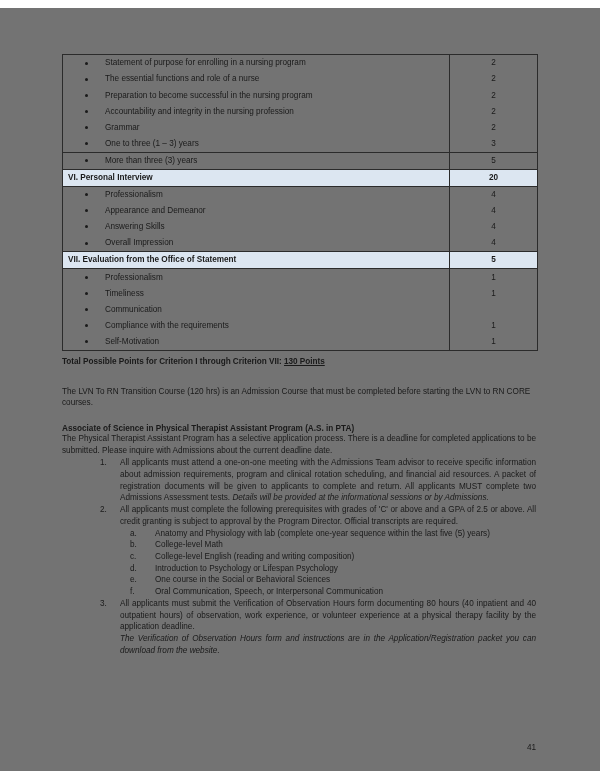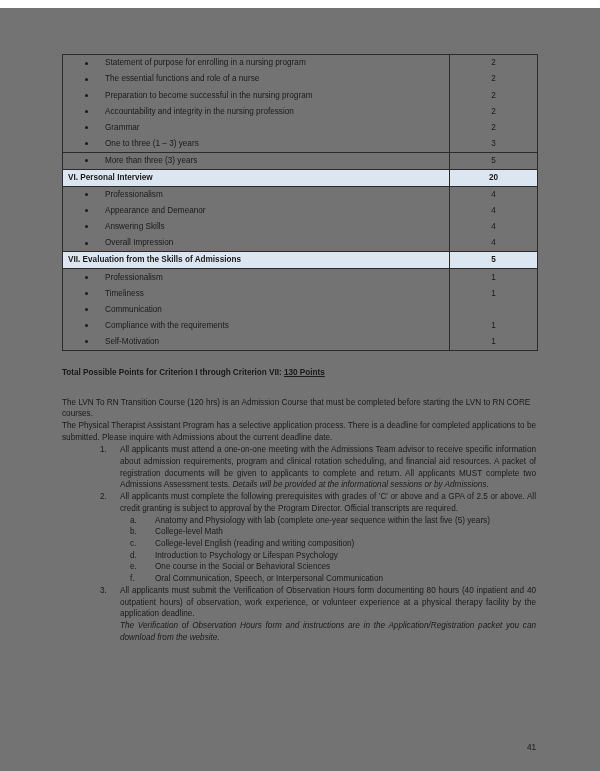--- a/index.html
+++ b/index.html
@@ -99,21 +99,21 @@
     margin-right: 17px;
   }
   .bullet-text {
     flex: 1 1 auto;
   }
 
   
   .total-line {
     font-size: 8.2px;
     font-weight: bold;
-    margin-top: 17px;
+    margin-top: 6px;
     letter-spacing: -0.02px;
   }
   .total-line .u {
     text-decoration: underline;
   }
 
   
   .heading {
     font-size: 8.2px;
     font-weight: bold;
@@ -285,21 +285,21 @@
           <tr class="bullet-row">
             <td class="label-cell">
               <div class="bullet-wrap">
                 <span class="bullet-dot"></span>
                 <span class="bullet-text">Overall Impression</span>
               </div>
             </td>
             <td class="points-cell">4</td>
           </tr>
           <tr class="section-row">
-            <td class="label-cell"><span>VII. Evaluation from the Skills of Admissions</span></td>
+            <td class="label-cell"><span>VII. Evaluation from the Office of Statement</span></td>
             <td class="points-cell">5</td>
           </tr>
           <tr class="bullet-row">
             <td class="label-cell">
               <div class="bullet-wrap">
                 <span class="bullet-dot"></span>
                 <span class="bullet-text">Professionalism</span>
               </div>
             </td>
             <td class="points-cell">1</td>
@@ -342,20 +342,21 @@
           </tr>
         </tbody>
     </table>
 
     <div class="total-line">
       <span>Total Possible Points for Criterion I through Criterion VII: </span><span class="u">130 Points</span>
     </div>
 
     <div class="para nj">The LVN To RN Transition Course (120 hrs) is an Admission Course that must be completed before starting the LVN to RN CORE courses.</div>
 
+    <div class="heading">Associate of Science in Physical Therapist Assistant Program (A.S. in PTA)</div>
     <div class="para">The Physical Therapist Assistant Program has a selective application process. There is a deadline for completed applications to be submitted. Please inquire with Admissions about the current deadline date.</div>
 
     <ol class="lvl1">
         <li><span class="marker">1.</span><span>All applicants must attend a one-on-one meeting with the Admissions Team advisor to receive specific information about admission requirements, program and clinical rotation scheduling, and financial aid resources. A packet of registration documents will be given to applicants to complete and return. All applicants MUST complete two Admissions Assessment tests. </span><span class="ital">Details will be provided at the informational sessions or by Admissions.</span></li>
         <li><span class="marker">2.</span><span>All applicants must complete the following prerequisites with grades of 'C' or above and a GPA of 2.5 or above. All credit granting is subject to approval by the Program Director. Official transcripts are required.</span><ol class="lvl2">
             <li><span class="marker">a.</span><span>Anatomy and Physiology with lab (complete one-year sequence within the last five (5) years)</span></li>
             <li><span class="marker">b.</span><span>College-level Math</span></li>
             <li><span class="marker">c.</span><span>College-level English (reading and writing composition)</span></li>
             <li><span class="marker">d.</span><span>Introduction to Psychology or Lifespan Psychology</span></li>
             <li><span class="marker">e.</span><span>One course in the Social or Behavioral Sciences</span></li>

